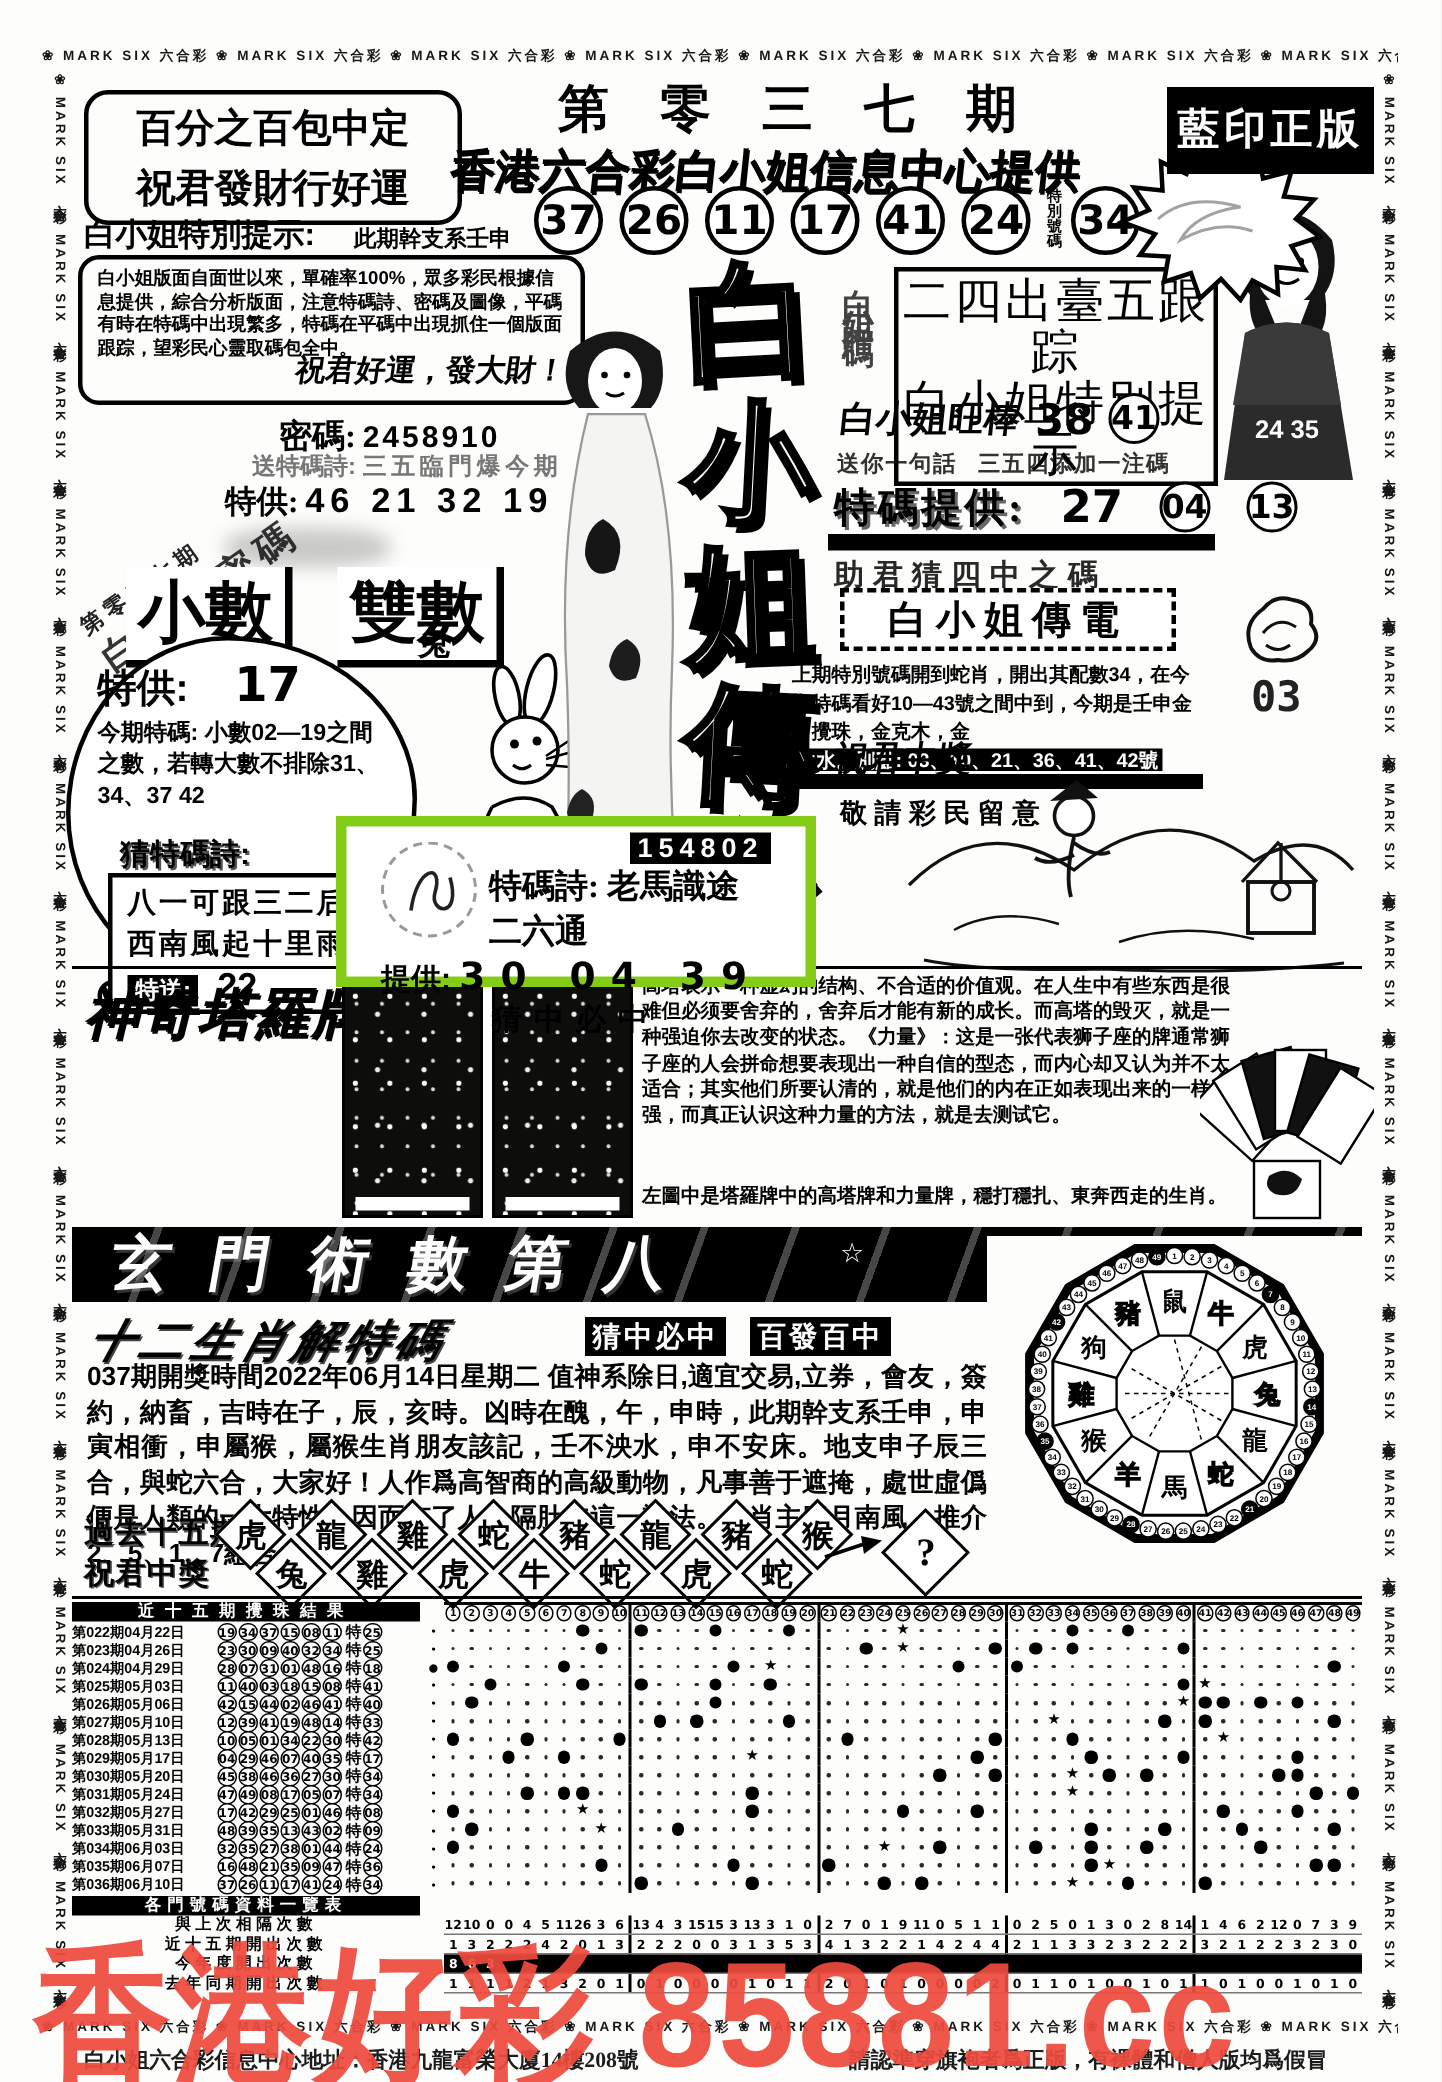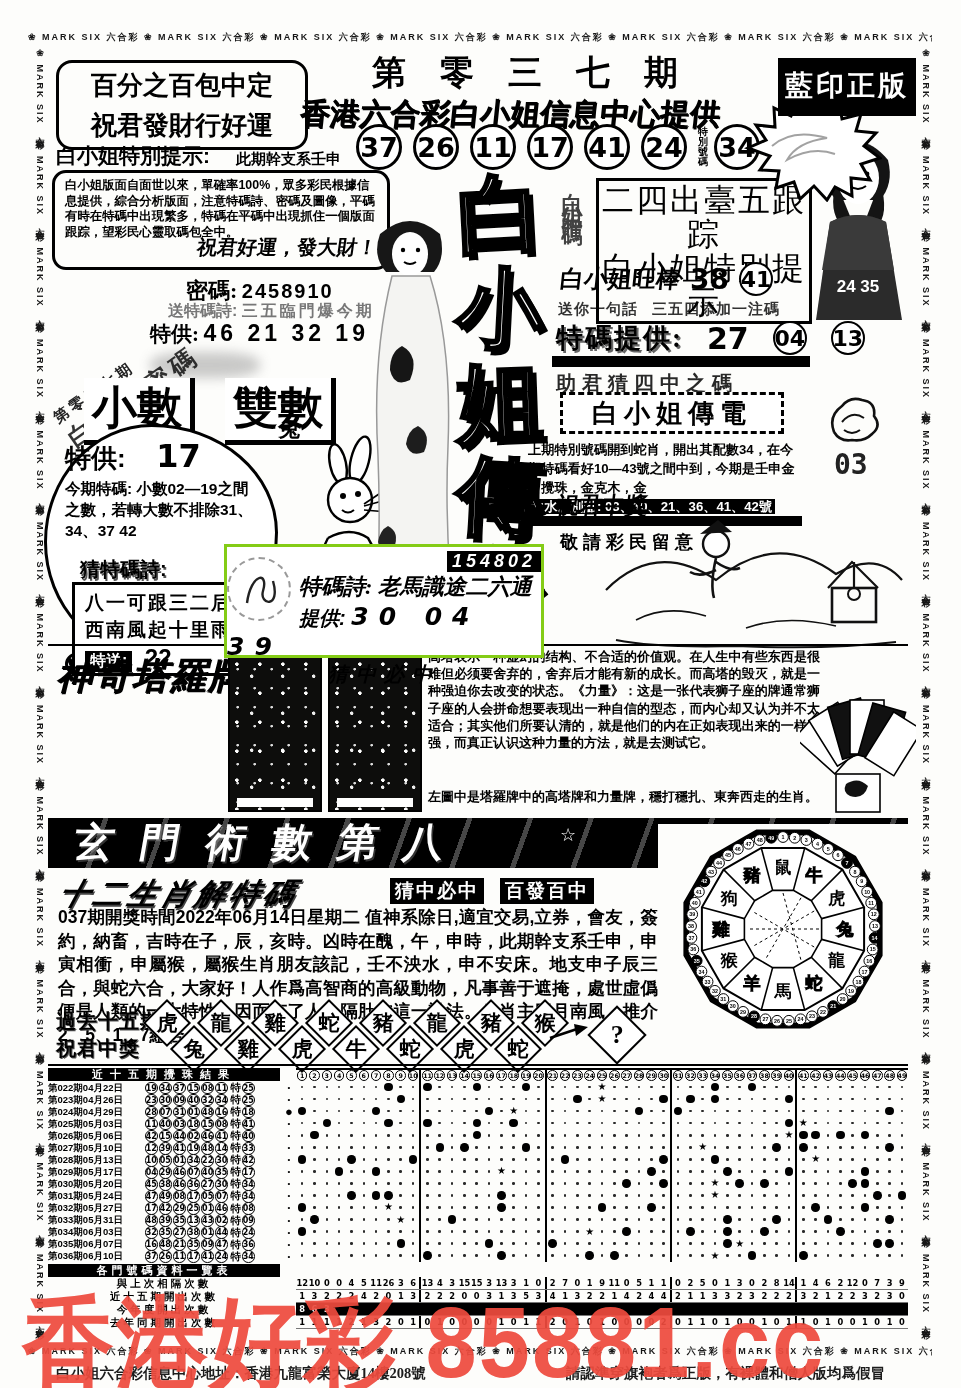--- a/index.html
+++ b/index.html
@@ -37,21 +37,21 @@
   .bubble:after { content:""; position:absolute; left:18px; bottom:-18px; width:16px; height:16px; border:3px solid #000; border-radius:50%; background:#fff; }
   .bubble-title { font-size:26px; font-weight:900; }
   .bubble-num { font-size:32px; font-weight:900; margin-left:26px; font-family:"DejaVu Sans",sans-serif; }
   .bubble-body { font-size:15.5px; font-weight:bold; line-height:21px; margin-top:2px; }
 
   .poem-title { font-size:20px; font-weight:900; text-shadow:1.5px 1.5px 0 #555; }
   .poem-frame { border:3px solid #000; padding:4px 10px; background:#fff; }
   .poem-line { font-family:"Liberation Serif",serif; font-size:19px; font-weight:900; line-height:27px; letter-spacing:2px; }
   .inv { background:#000; color:#fff; font-weight:900; padding:0 5px; display:inline-block; }
 
-  .code-frame { border:3px solid #84cc16; background:#fff; padding:4px 0;font-style:italic; }
+  .code-frame { border:7px solid #84cc16; background:#fff; padding:4px 23px; }
   .code-num { letter-spacing:4px; font-size:18px; }
   .code-line { font-family:"Liberation Serif",serif; font-size:22px; font-weight:900; }
   .code-provide { font-size:20px; font-weight:900; }
   .code-provide .nums { font-size:25px; letter-spacing:10px; font-family:"DejaVu Sans",sans-serif; }
   .code-slogan { font-family:"Liberation Serif",serif; font-size:20px; font-weight:900; letter-spacing:8px; text-align:center; }
   .sig-circle { width:64px; height:64px; border:2px dashed #999; border-radius:50%; float:left; margin:6px 8px 0 0; }
 
   .cal-char { font-family:"Liberation Serif",serif; font-size:86px; line-height:94px; font-weight:900; color:#fff; -webkit-text-stroke:3px #000; text-shadow:5px 5px 0 #000; text-align:center; }
 
   .vert-label { writing-mode:vertical-rl; font-size:21px; font-weight:900; letter-spacing:8px; color:#222; opacity:.85; font-family:"Liberation Serif",serif; }

